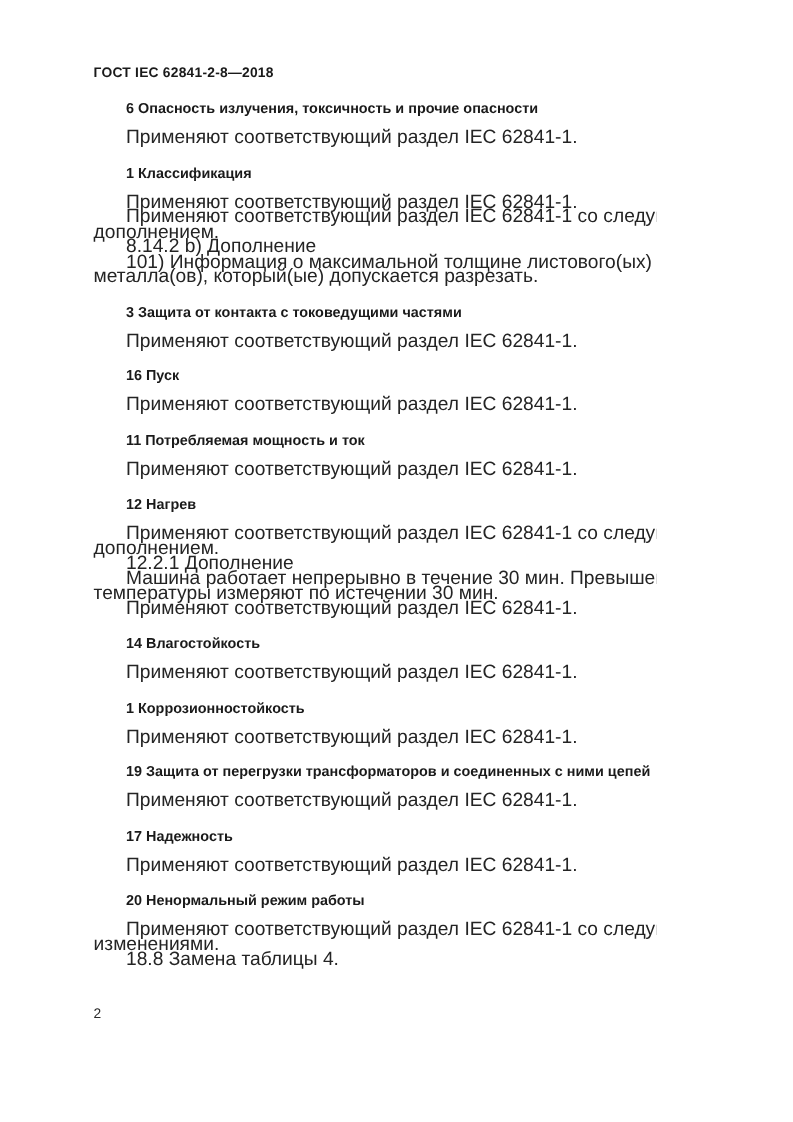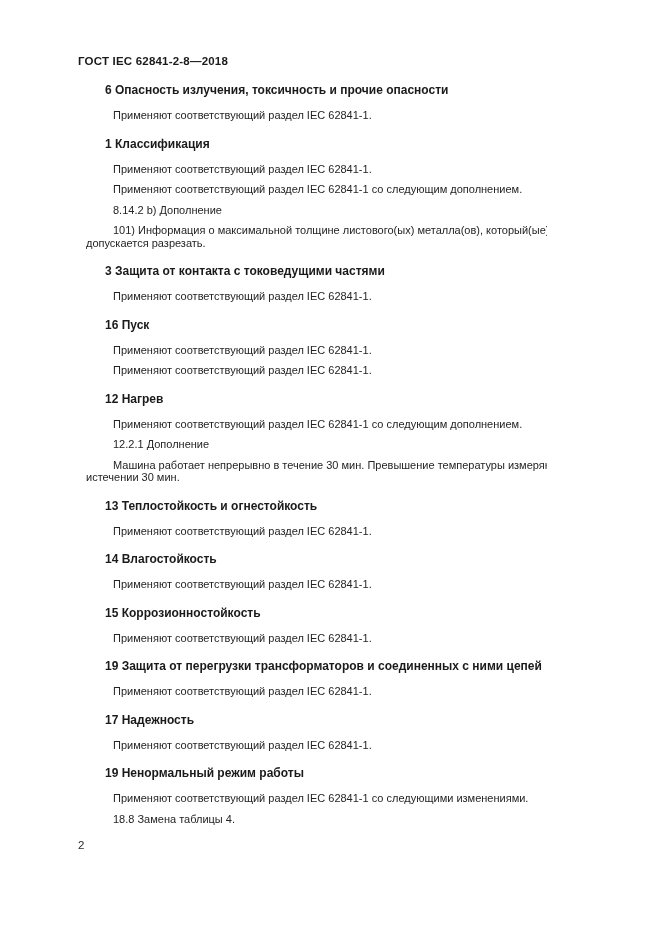--- a/index.html
+++ b/index.html
@@ -29,23 +29,23 @@
   .doc-section { margin:0; padding:0; }
   .section-heading {
     font-size:12px;
     font-weight:bold;
     line-height:14px;
     margin:15px 0 12px 0;
     padding-left:27px;
     color:#1a1a1a;
   }
   .body-para {
-    font-size:11px;
+    font-size:16px;
     line-height:12.5px;
-    margin:8px;
+    margin:0;
     text-indent:27px;
     color:#242424;
   }
   .page-number {
     position:absolute;
     left:78px;
     top:839px;
     font-size:11.5px;
     color:#2a2a2a;
   }
@@ -77,56 +77,56 @@
     <h2 class="section-heading">3 Защита от контакта с токоведущими частями</h2>
   <p class="body-para">Применяют соответствующий раздел IEC 62841-1.</p>
         </section>
 
   <section class="doc-section">
     <h2 class="section-heading">16 Пуск</h2>
   <p class="body-para">Применяют соответствующий раздел IEC 62841-1.</p>
         </section>
 
   <section class="doc-section">
+    <h2 class="section-heading">11 Потребляемая мощность и ток</h2>
   <p class="body-para">Применяют соответствующий раздел IEC 62841-1.</p>
         </section>
 
   <section class="doc-section">
     <h2 class="section-heading">12 Нагрев</h2>
   <p class="body-para">Применяют соответствующий раздел IEC 62841-1 со следующим дополнением.</p>
           <p class="body-para">12.2.1 Дополнение</p>
           <p class="body-para">Машина работает непрерывно в течение 30 мин. Превышение температуры измеряют по истечении 30 мин.</p>
         </section>
 
   <section class="doc-section">
-    <h2 class="section-heading">13 Теплостойкость и огнестойкость</h2>
   <p class="body-para">Применяют соответствующий раздел IEC 62841-1.</p>
         </section>
 
   <section class="doc-section">
     <h2 class="section-heading">14 Влагостойкость</h2>
   <p class="body-para">Применяют соответствующий раздел IEC 62841-1.</p>
         </section>
 
   <section class="doc-section">
-    <h2 class="section-heading">15 Коррозионностойкость</h2>
+    <h2 class="section-heading">1 Коррозионностойкость</h2>
   <p class="body-para">Применяют соответствующий раздел IEC 62841-1.</p>
         </section>
 
   <section class="doc-section">
     <h2 class="section-heading">19 Защита от перегрузки трансформаторов и соединенных с ними цепей</h2>
   <p class="body-para">Применяют соответствующий раздел IEC 62841-1.</p>
         </section>
 
   <section class="doc-section">
     <h2 class="section-heading">17 Надежность</h2>
   <p class="body-para">Применяют соответствующий раздел IEC 62841-1.</p>
         </section>
 
   <section class="doc-section">
-    <h2 class="section-heading">19 Ненормальный режим работы</h2>
+    <h2 class="section-heading">20 Ненормальный режим работы</h2>
   <p class="body-para">Применяют соответствующий раздел IEC 62841-1 со следующими изменениями.</p>
           <p class="body-para">18.8 Замена таблицы 4.</p>
         </section>
 </div>
   </div>
   <div class="page-number">2</div>
 </div>
 
 </body></html>

